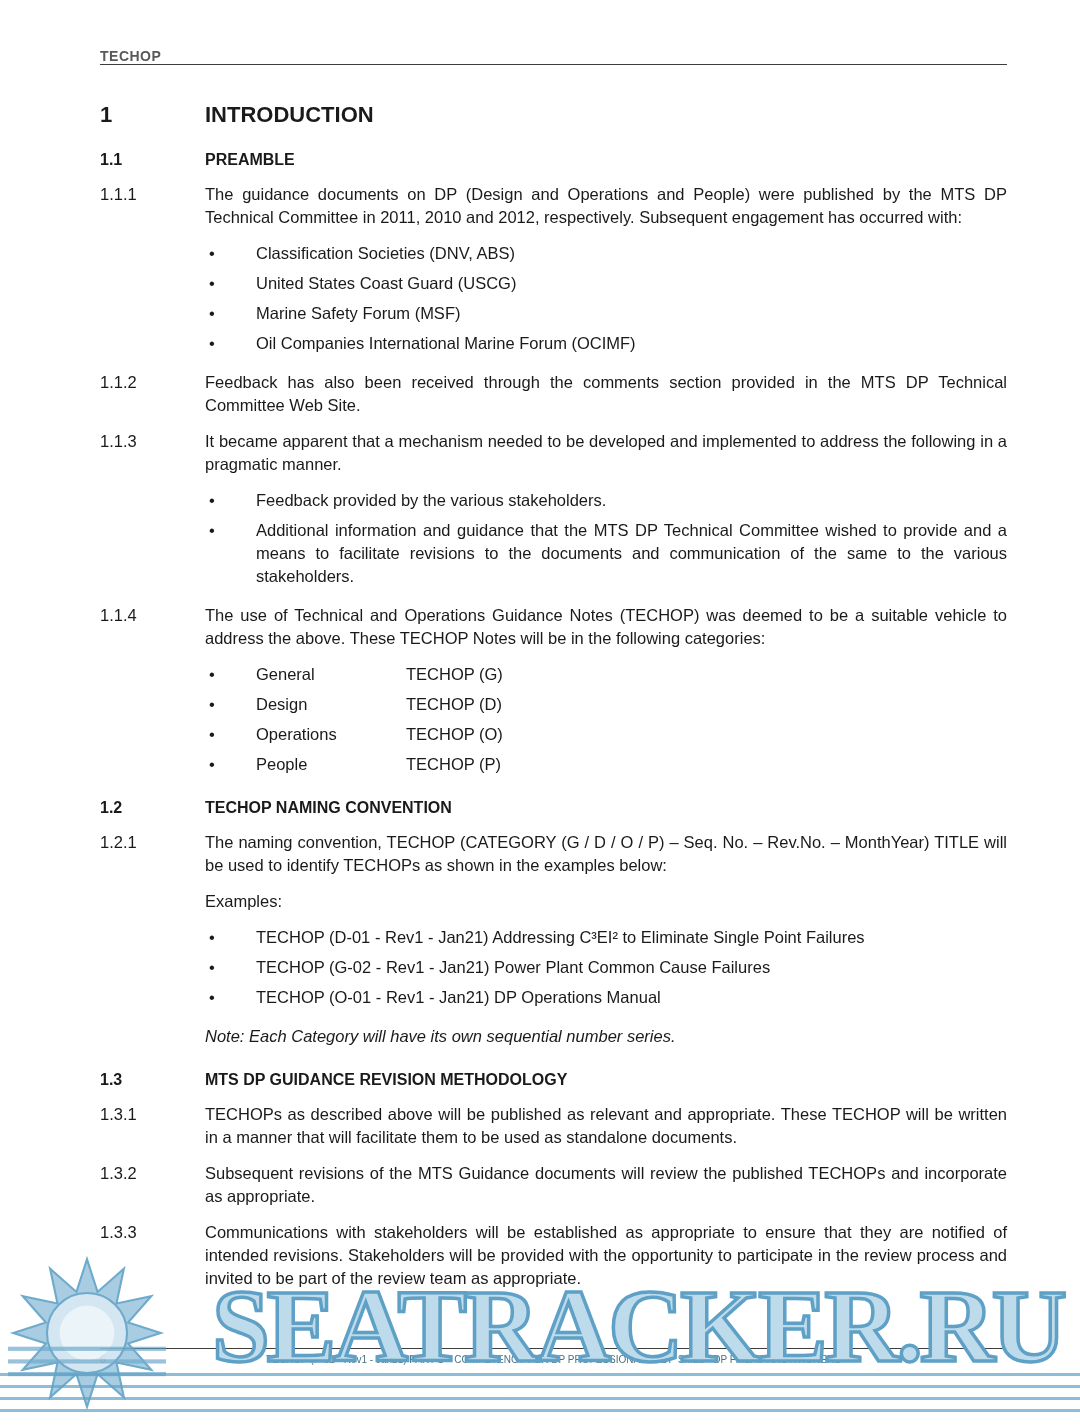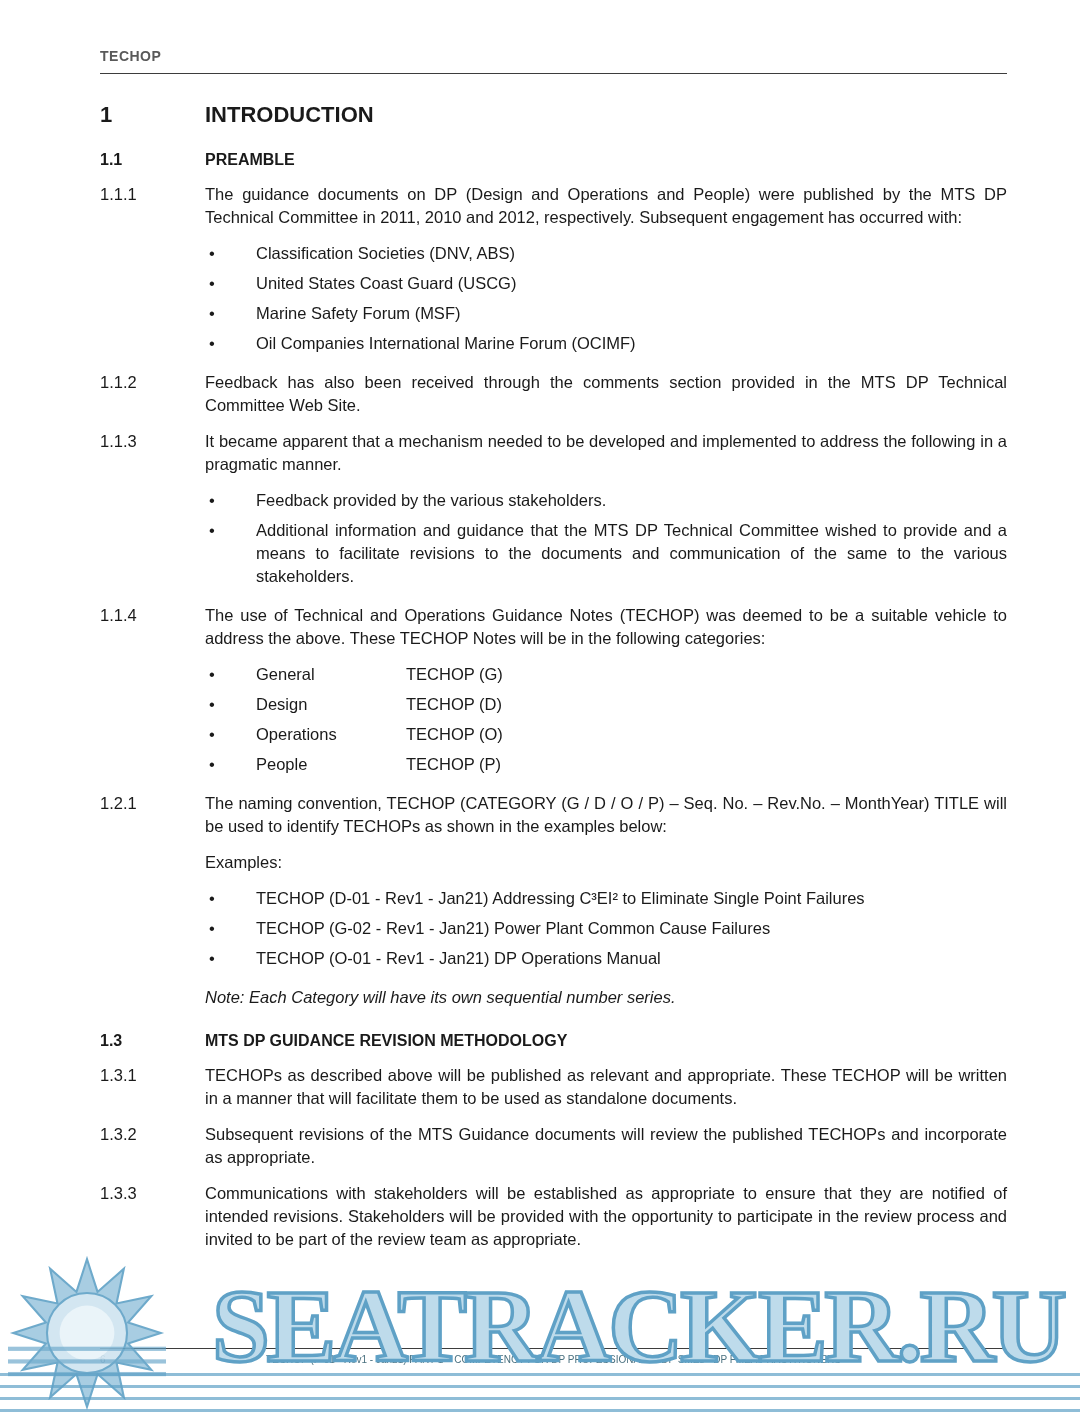--- a/index.html
+++ b/index.html
@@ -10,21 +10,21 @@
     margin:0 auto;
     background:#ffffff;
     font-family:"Liberation Sans", sans-serif;
     color:#1a1a1a;
     overflow:hidden;
   }
   
   .hdr { position:absolute; top:48px; left:100px; right:73px; }
   .hdr-title {
     font-size:14px; font-weight:bold; color:#595959;
-    letter-spacing:0.5px; padding-bottom:9px;
+    letter-spacing:0.5px; 
     border-bottom:1.5px solid #3d3d3d;
   }
   
   .doc { position:absolute; top:96px; left:100px; right:73px; font-size:16.5px; line-height:23px; }
   .row { display:flex; }
   .num { width:105px; flex:none; }
   .body { flex:1; text-align:justify; }
   .h1 { font-size:22px; line-height:26px; font-weight:bold; margin:24px 0 10px; }
   .h2 { font-size:16px; line-height:23px; font-weight:bold; margin:20px 0 12px; }
   .doc > .row:first-child { margin-top:6px; }
@@ -132,20 +132,24 @@
       <div class="bullet-row">
         <div class="bullet-dot">•</div>
         <div class="pair-label">Operations</div>
         <div class="pair-value">TECHOP (O)</div>
       </div>
       <div class="bullet-row group-end">
         <div class="bullet-dot">•</div>
         <div class="pair-label">People</div>
         <div class="pair-value">TECHOP (P)</div>
       </div>
+      <div class="row h2">
+        <div class="num">1.2</div>
+        <div class="body">TECHOP NAMING CONVENTION</div>
+      </div>
       <div class="row para">
         <div class="num">1.2.1</div>
         <div class="body">The naming convention, TECHOP (CATEGORY (G / D / O / P) – Seq. No. – Rev.No. – MonthYear) TITLE will be used to identify TECHOPs as shown in the examples below:</div>
       </div>
       <div class="row para">
         <div class="num"></div>
         <div class="body">Examples:</div>
       </div>
       <div class="bullet-row">
         <div class="bullet-dot">•</div>

